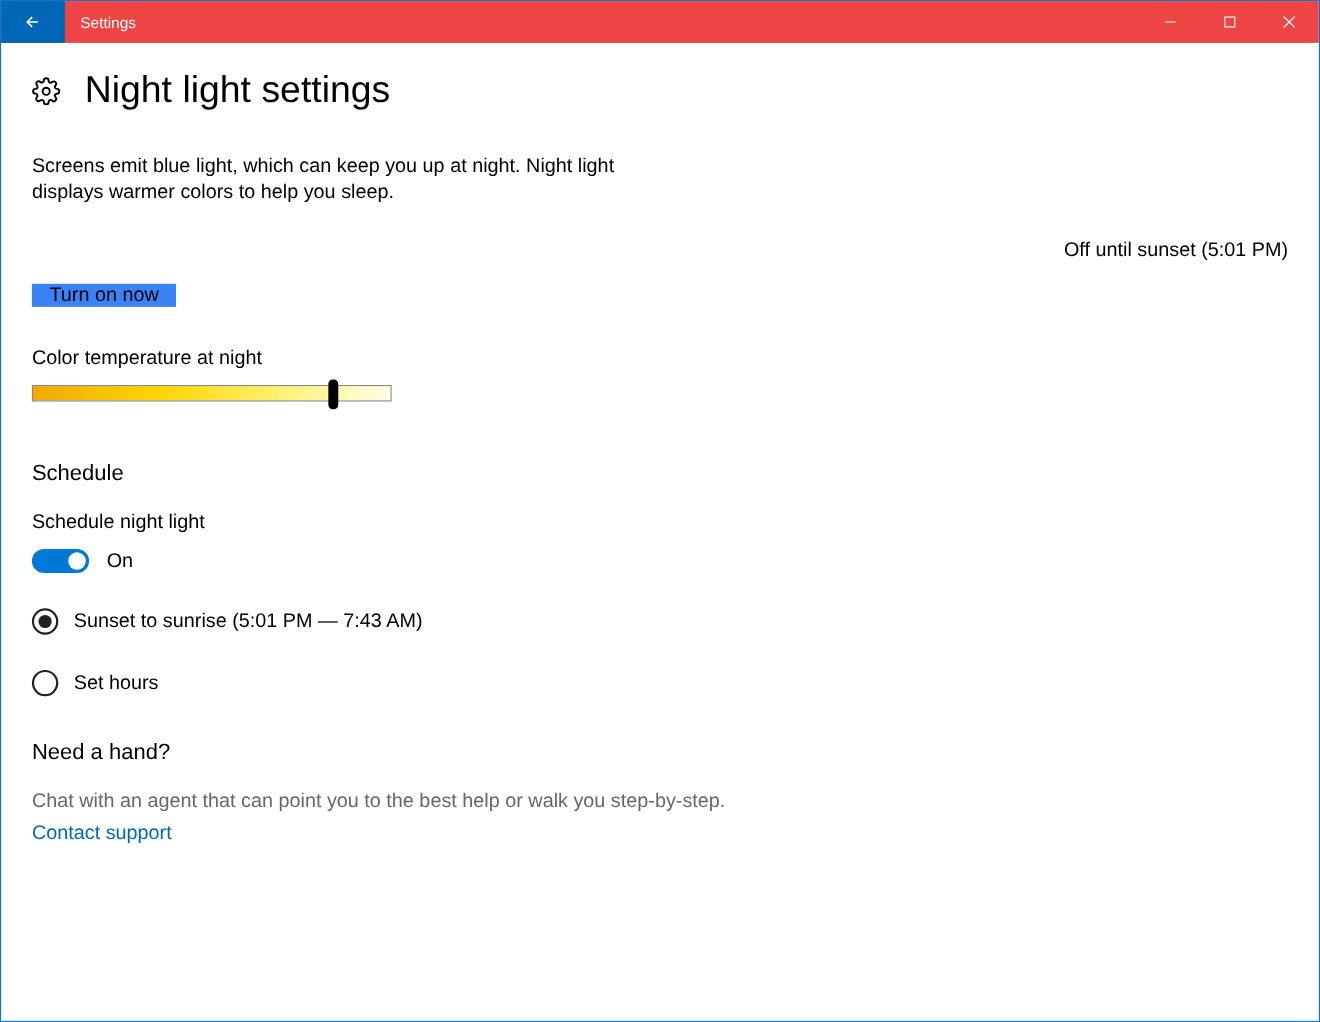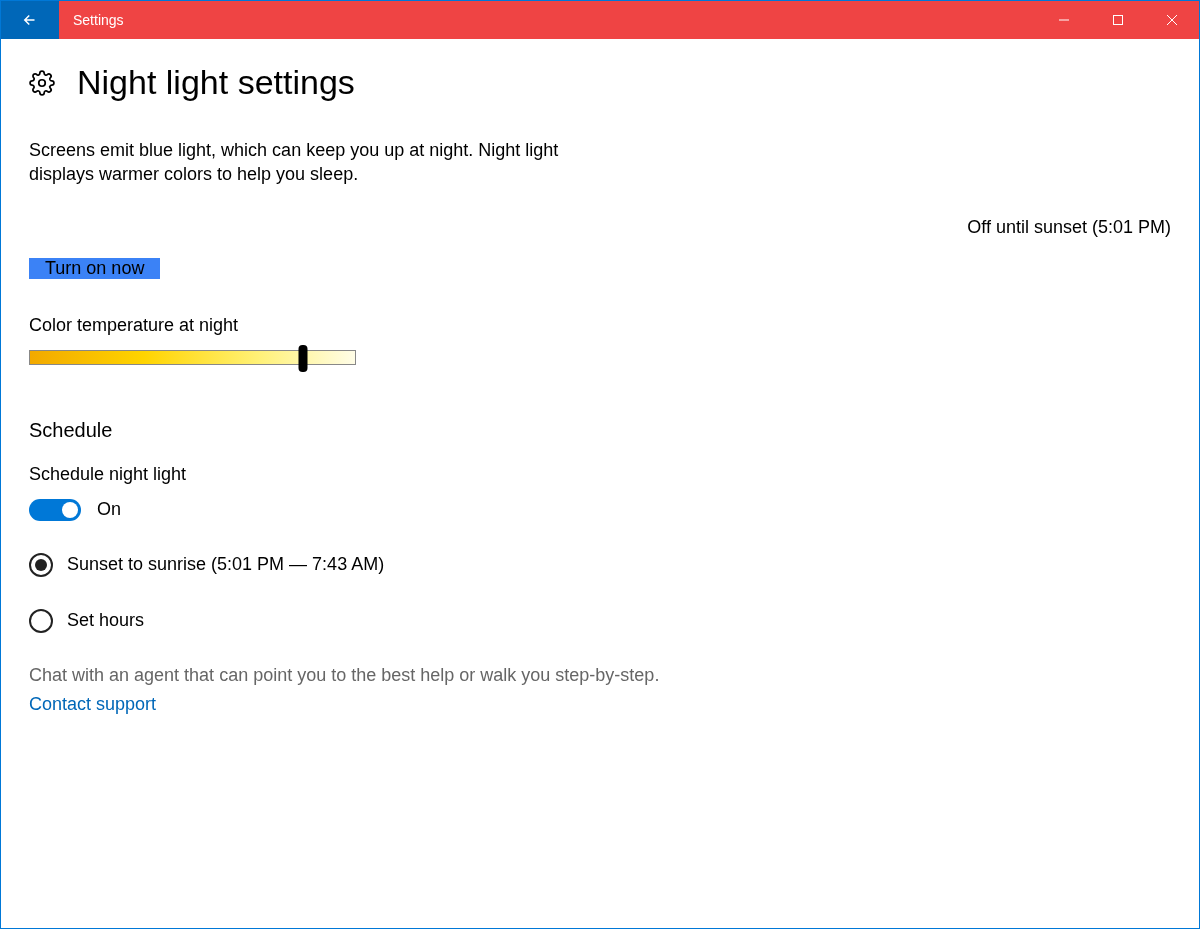--- a/index.html
+++ b/index.html
@@ -233,16 +233,17 @@
       <span class="radio-inner"></span>
     </span>
     <span class="radio-label">Sunset to sunrise (5:01 PM — 7:43 AM)</span>
   </div>
 
   <div class="radio-row">
     <span class="radio-outer"></span>
     <span class="radio-label">Set hours</span>
   </div>
 
+  <h2 class="heading2" style="margin-top:40px;">Need a hand?</h2>
   <p class="help-desc">Chat with an agent that can point you to the best help or walk you step-by-step.</p>
   <a class="link">Contact support</a>
 
 </div>
 
 </body></html>

